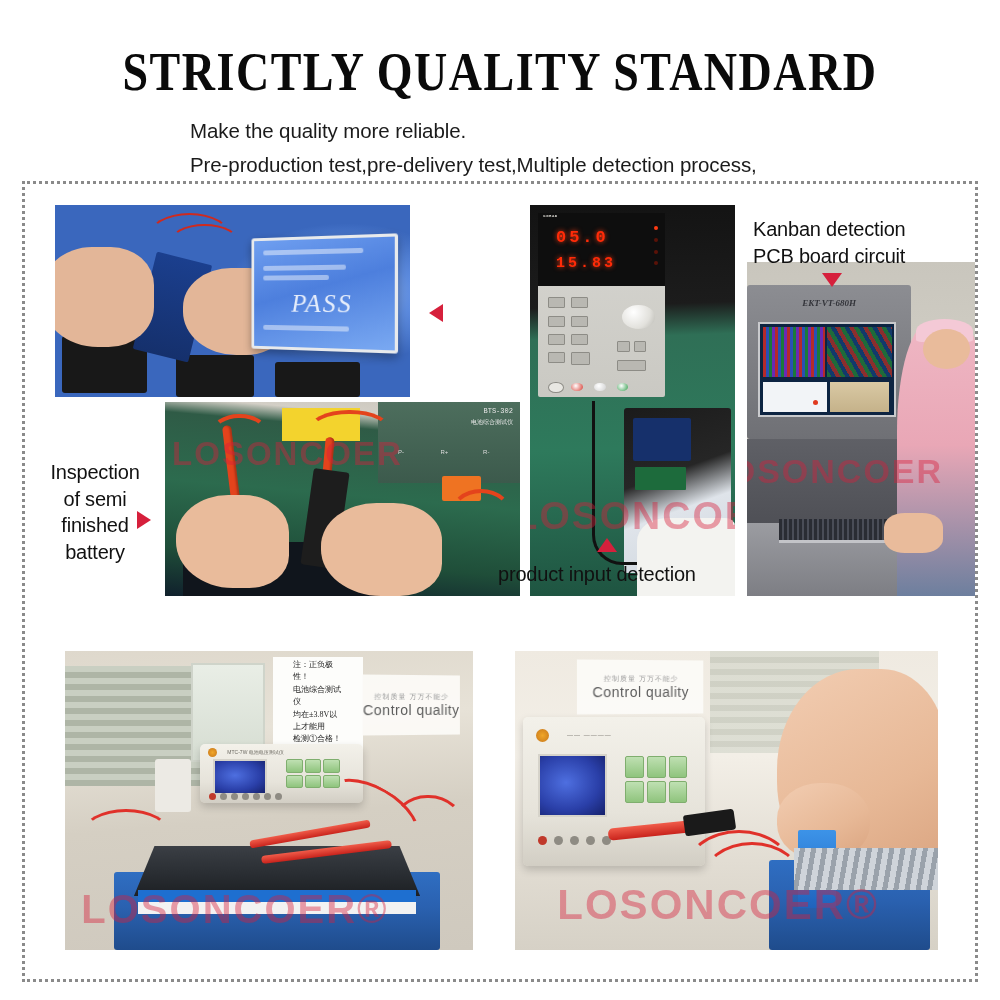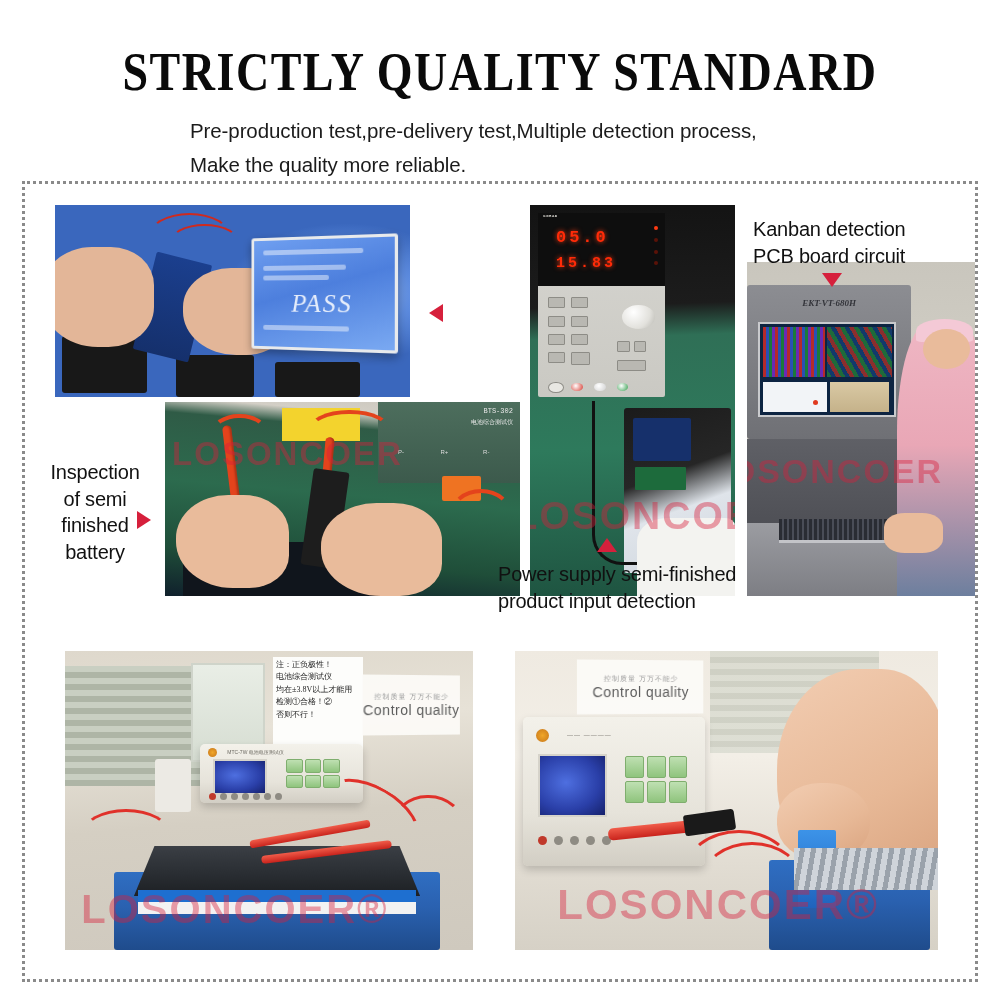--- a/index.html
+++ b/index.html
@@ -284,21 +284,21 @@
     position:absolute;
     background: rgba(252,251,248,.93);
     display:flex; flex-direction:column; align-items:center; justify-content:center;
     transform: perspective(300px) rotateY(6deg);
   }
   .cq-sign .cn { font-size:7px; color:#9a9a9a; letter-spacing:1px; }
   .cq-sign .en { font-size:14px; color:#5c5c5c; letter-spacing:.5px; }
   .note {
     position:absolute; background:#fdfdfb;
     font-family:"Liberation Serif",serif; color:#232323;
-    font-size:8px; line-height:1.55; padding:2px 3px; overflow:hidden;
+    font-size:8px; line-height:1.55; padding:2px 20px; overflow:hidden;
   }
   .tester {
     position:absolute;
     background: linear-gradient(180deg,#f3f1ea 0%,#e6e3da 65%,#d2cec4 100%);
     border-radius:5px;
     box-shadow:0 4px 9px rgba(0,0,0,.18);
   }
   .tester .tscreen {
     position:absolute;
     background: radial-gradient(ellipse at 40% 45%, #4e6fe0 0%, #2a3fa8 60%, #16216b 100%);
@@ -339,22 +339,22 @@
     background: linear-gradient(150deg,#f2cdb2 0%,#e7b896 60%,#d9a37f 100%);
     border-radius:48% 38% 30% 46%;
   }
 </style>
 </head>
 <body>
 
 <div id="header">
   <h1 id="page-title">STRICTLY QUALITY STANDARD</h1>
   <div id="subtitle-block">
+    <div>Make the quality more reliable.</div>
     <div>Pre-production test,pre-delivery test,Multiple detection process,</div>
-    <div>Make the quality more reliable.</div>
   </div>
 </div>
 
 <div id="gallery-frame">
 
   <div class="collage-top">
 
     <div class="photo" id="photo-battery-voltage">
       <div class="blk" style="left:2%;top:68%;width:24%;height:30%;"></div>
       <div class="blk" style="left:34%;top:78%;width:22%;height:22%;"></div>
@@ -466,21 +466,20 @@
     <div class="caption" style="left:6px; top:275px; width:128px;text-align:center;">
       <div>Inspection</div>
       <div>of semi</div>
       <div>finished</div>
       <div>battery</div>
     </div>
     <div class="tri tri-right" style="left:112px; top:327px;"></div>
 
     <div class="tri tri-up" style="left:572px; top:354px;"></div>
     <div class="caption" style="left:473px; top:377px;">
-      <div>Power supply semi-finished</div>
       <div>product input detection</div>
     </div>
 
   </div>
 
   <div class="photo" id="photo-control-quality-left">
     <div class="blinds" style="left:0;top:5%;width:33%;height:40%;"></div>
     <div style="position:absolute;left:31%;top:4%;width:18%;height:33%;background:linear-gradient(180deg,#e9eee6,#d6ddd2);border:2px solid #cfd4ca;"></div>
     <div class="note" style="left:51%;top:2%;width:22%;height:35%;">
       <div>注：正负极性！</div>

